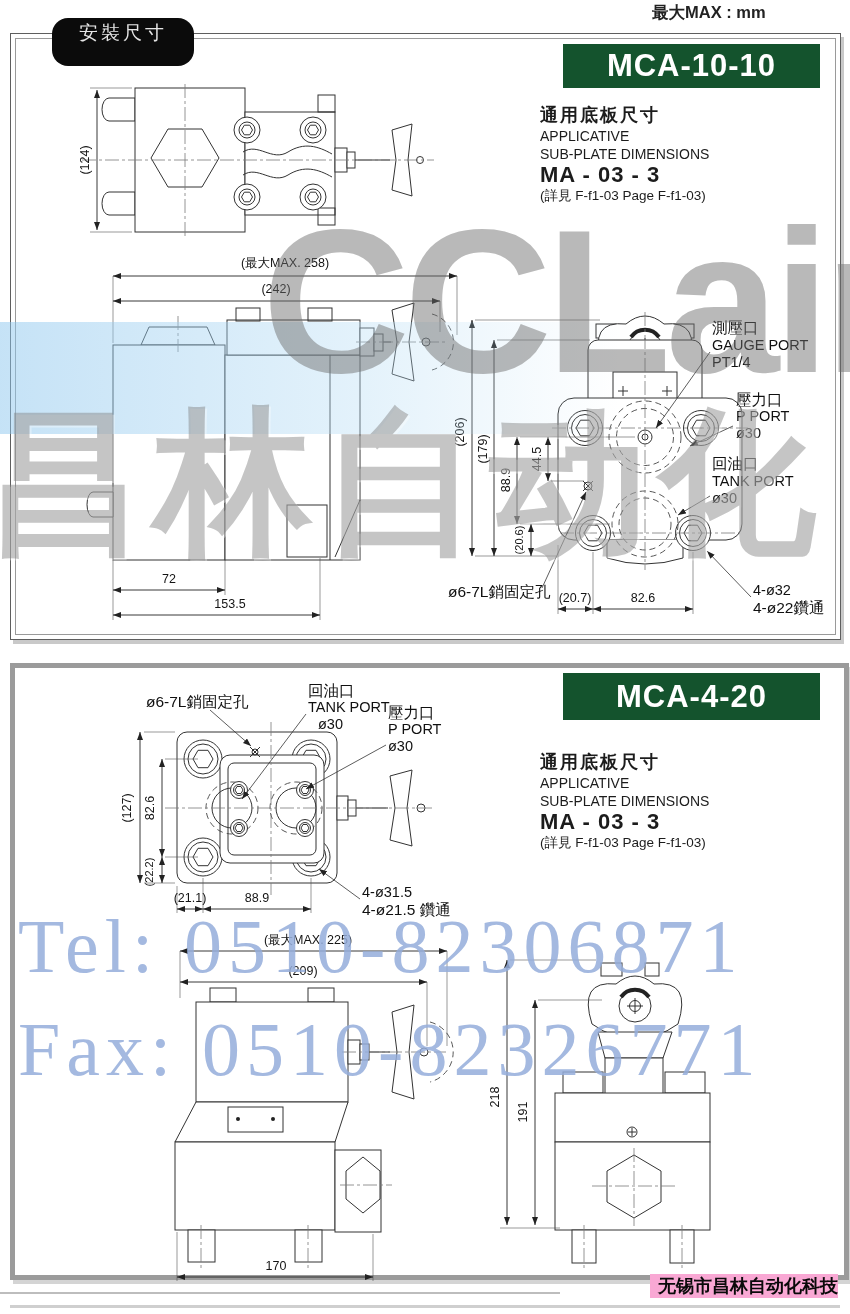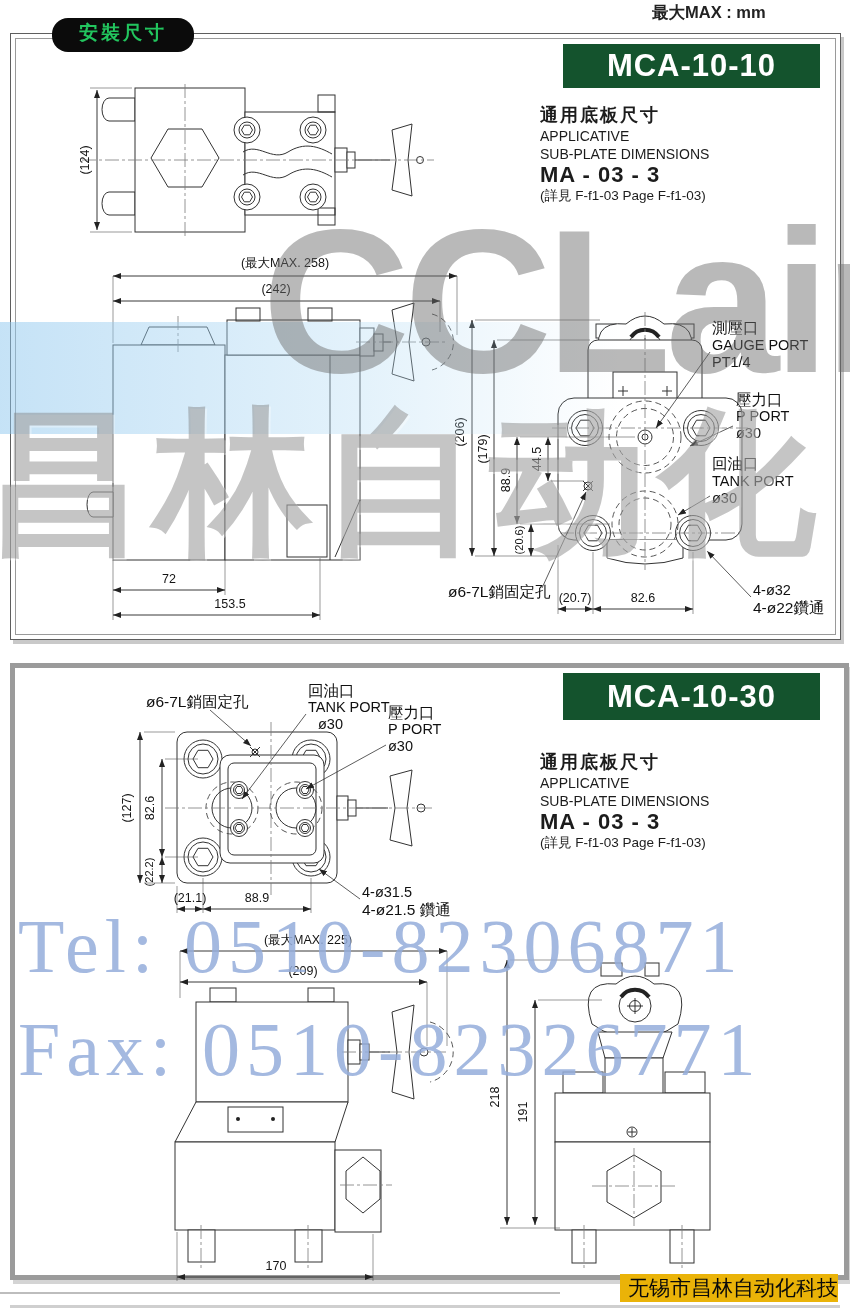--- a/index.html
+++ b/index.html
@@ -1,22 +1,22 @@
 <!DOCTYPE html>
 <html><head>
 <meta charset="utf-8">
 <style>
   html,body{margin:0;padding:0;background:#e8e8e8;}
   .page{position:relative;width:850px;height:1314px;background:#ffffff;overflow:hidden;
         font-family:"Liberation Sans",sans-serif;color:#111;}
   .abs{position:absolute;}
   
   .unit-label{left:652px;top:2px;font-size:16.5px;font-weight:600;color:#222;}
-  .badge{left:52px;top:18px;width:142px;height:34px;background:#0b0b0b;border-radius:16px;
-         color:#22c55e;font-weight:bold;font-size:19px;text-align:center;line-height:30px;letter-spacing:3px;z-index:30;}
+  .badge{left:52px;top:18px;width:142px;height:48px;background:#0b0b0b;border-radius:16px;
+         color:#e5e5e5;font-weight:normal;font-size:19px;text-align:center;line-height:30px;letter-spacing:3px;z-index:30;}
   .hdr-title{left:202px;top:19px;font-size:20px;font-weight:bold;letter-spacing:.5px;color:#0d0d0d;
              background:#fff;padding:0 6px;z-index:30;}
   
   .panel{background:#fff;border:1.6px solid #5e5e5e;outline:1px solid #9a9a9a;outline-offset:-6px;}
   .panel1{left:10px;top:33px;width:829px;height:605px;box-shadow:3px 4px 0 #c9c9c9;}
   .panel2{left:10px;top:663px;width:829px;height:607px;border:5px solid #9b9b9b;outline:none;box-shadow:3px 4px 0 #d4d4d4;}
   .banner{background:#14532d;color:#ffffff;font-weight:bold;font-size:31px;text-align:center;
           letter-spacing:1px;z-index:5;}
   .banner1{left:563px;top:44px;width:257px;height:44px;line-height:44px;}
   .banner2{left:563px;top:673px;width:257px;height:47px;line-height:47px;}
@@ -43,37 +43,37 @@
            background:linear-gradient(to right,rgba(140,198,238,.50),rgba(185,222,245,.38) 60%,rgba(220,240,250,0));}
   .wm-cclair{left:262px;top:198px;z-index:7;pointer-events:none;font-weight:bold;font-size:205px;
              line-height:205px;letter-spacing:-6px;color:rgba(108,108,108,.48);white-space:nowrap;}
   .wm-cn{left:-14px;top:402px;z-index:7;pointer-events:none;font-weight:bold;font-size:158px;line-height:160px;
          letter-spacing:10px;color:rgba(128,128,128,.46);white-space:nowrap;text-shadow:2px 2px 0 rgba(255,255,255,.35);}
   .wm-tf{z-index:8;pointer-events:none;font-family:Liberation Serif, serif;font-size:76px;
          letter-spacing:6px;color:rgba(148,173,218,.85);white-space:nowrap;}
   .wm-tel{left:18px;top:903px;}
   .wm-fax{left:18px;top:1006px;}
   
-  .footer{right:12px;top:1274px;font-size:21px;font-weight:normal;color:#0a0a0a;z-index:9;background:#eab308;padding-left:8px;}
+  .footer{right:12px;top:1274px;font-size:18px;font-weight:bold;color:#0a0a0a;z-index:9;background:#f9a8d4;padding-left:8px;}
   .bline1{left:0;top:1292px;width:560px;height:2px;background:#bdbdbd;}
   .bline2{left:10px;top:1305px;width:830px;height:3px;background:#cfcfcf;}
 </style>
 </head>
 <body>
 
 <div class="page">
 
   <div class="abs panel panel1"></div>
   <div class="abs panel panel2"></div>
 
   <div class="abs unit-label">最大MAX : mm</div>
   <div class="abs badge">安裝尺寸</div>
 
   <div class="abs banner banner1">MCA-10-10</div>
-  <div class="abs banner banner2">MCA-10-30</div>
+  <div class="abs banner banner2">MCA-4-20</div>
 
   <div class="abs subplate" style="left:540px;top:103px;">
     <div class="sp-cn">通用底板尺寸</div>
     <div class="sp-en">APPLICATIVE</div>
     <div class="sp-en">SUB-PLATE DIMENSIONS</div>
     <div class="sp-model">MA - 03 - 3</div>
     <div class="sp-note">(詳見 F-f1-03  Page F-f1-03)</div>
   </div>
   <div class="abs subplate" style="left:540px;top:750px;">
     <div class="sp-cn">通用底板尺寸</div>

